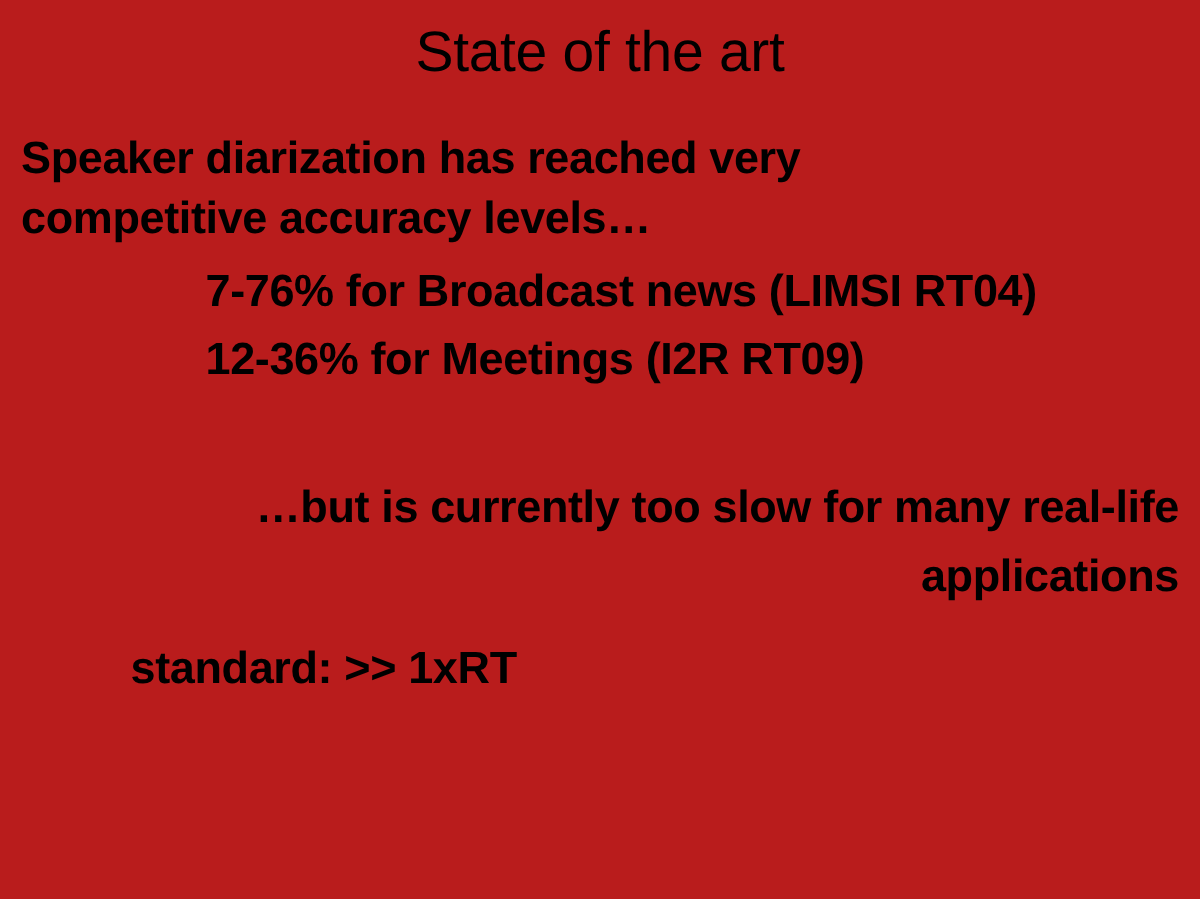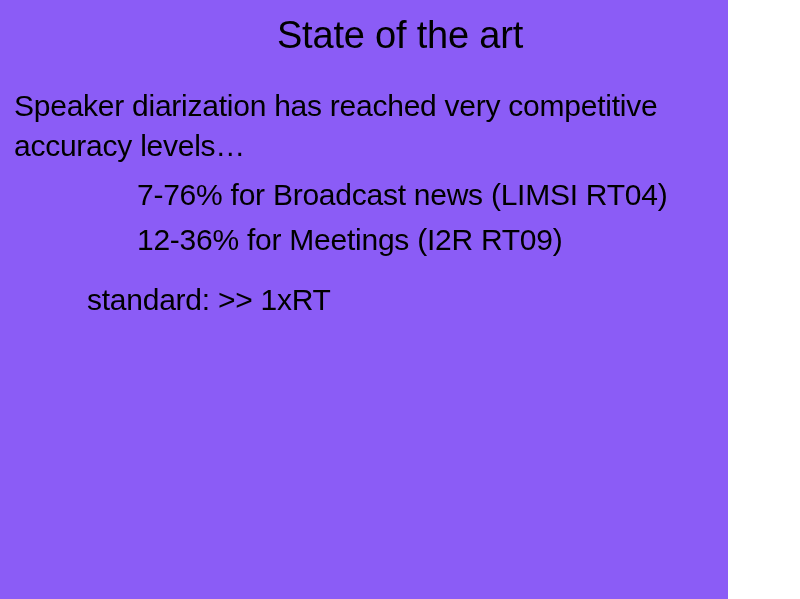--- a/index.html
+++ b/index.html
@@ -10,23 +10,23 @@
     width: 800px;
     height: 599px;
     background: #ffffff;
     font-family: "Liberation Sans", "DejaVu Sans", sans-serif;
     color: #000000;
     overflow: hidden;
   }
 
   .slide {
     position: relative;
-    width: 728px;
+    width: 800px;
     height: 599px;
-    background: #8b5cf6;
+    background: #b91c1c;
     box-sizing: border-box;
   }
 
   
   .slide-title {
     position: absolute;
     left: 0;
     top: 12px;
     width: 800px;
     text-align: center;
@@ -42,21 +42,21 @@
   .body-box {
     position: absolute;
     left: 14px;
     top: 86px;
     width: 772px;
   }
 
   .para {
     font-size: 30px;
     line-height: 40px;
-    font-weight: 400;
+    font-weight: 700;
     color: #000000;
     margin: 0;
     letter-spacing: -0.25px;
   }
 
   
   .para-intro {
     text-align: left;
     width: 690px;
   }
@@ -100,20 +100,21 @@
   <div class="slide-title">State of the art</div>
 
   <div class="body-box">
 
     <p class="para para-intro">Speaker diarization has reached very competitive accuracy levels…</p>
 
     <p class="para para-indent para-indent-first">7-76% for Broadcast news (LIMSI RT04)</p>
 
     <p class="para para-indent">12-36% for Meetings (I2R RT09)</p>
 
+    <p class="para para-right">…but is currently too slow for many real-life applications</p>
 
     <div class="para-tail-group">
       <p class="para para-tail">standard: &gt;&gt; 1xRT</p>
 
 
     </div>
 
   </div>
 </div>
 

